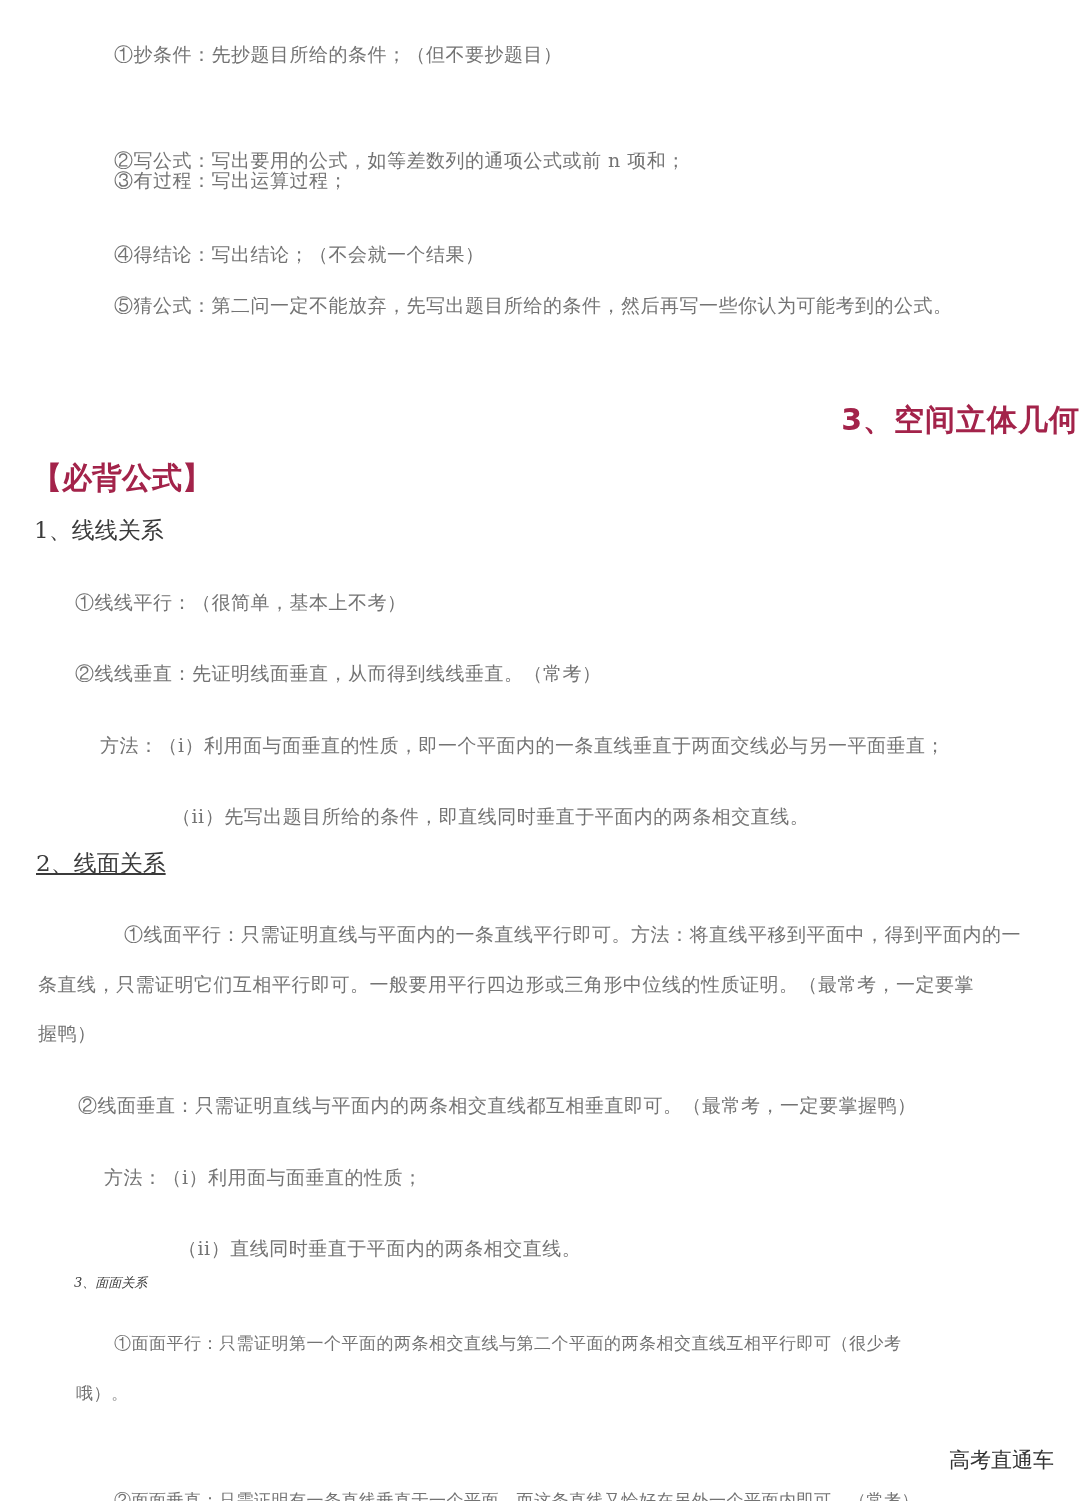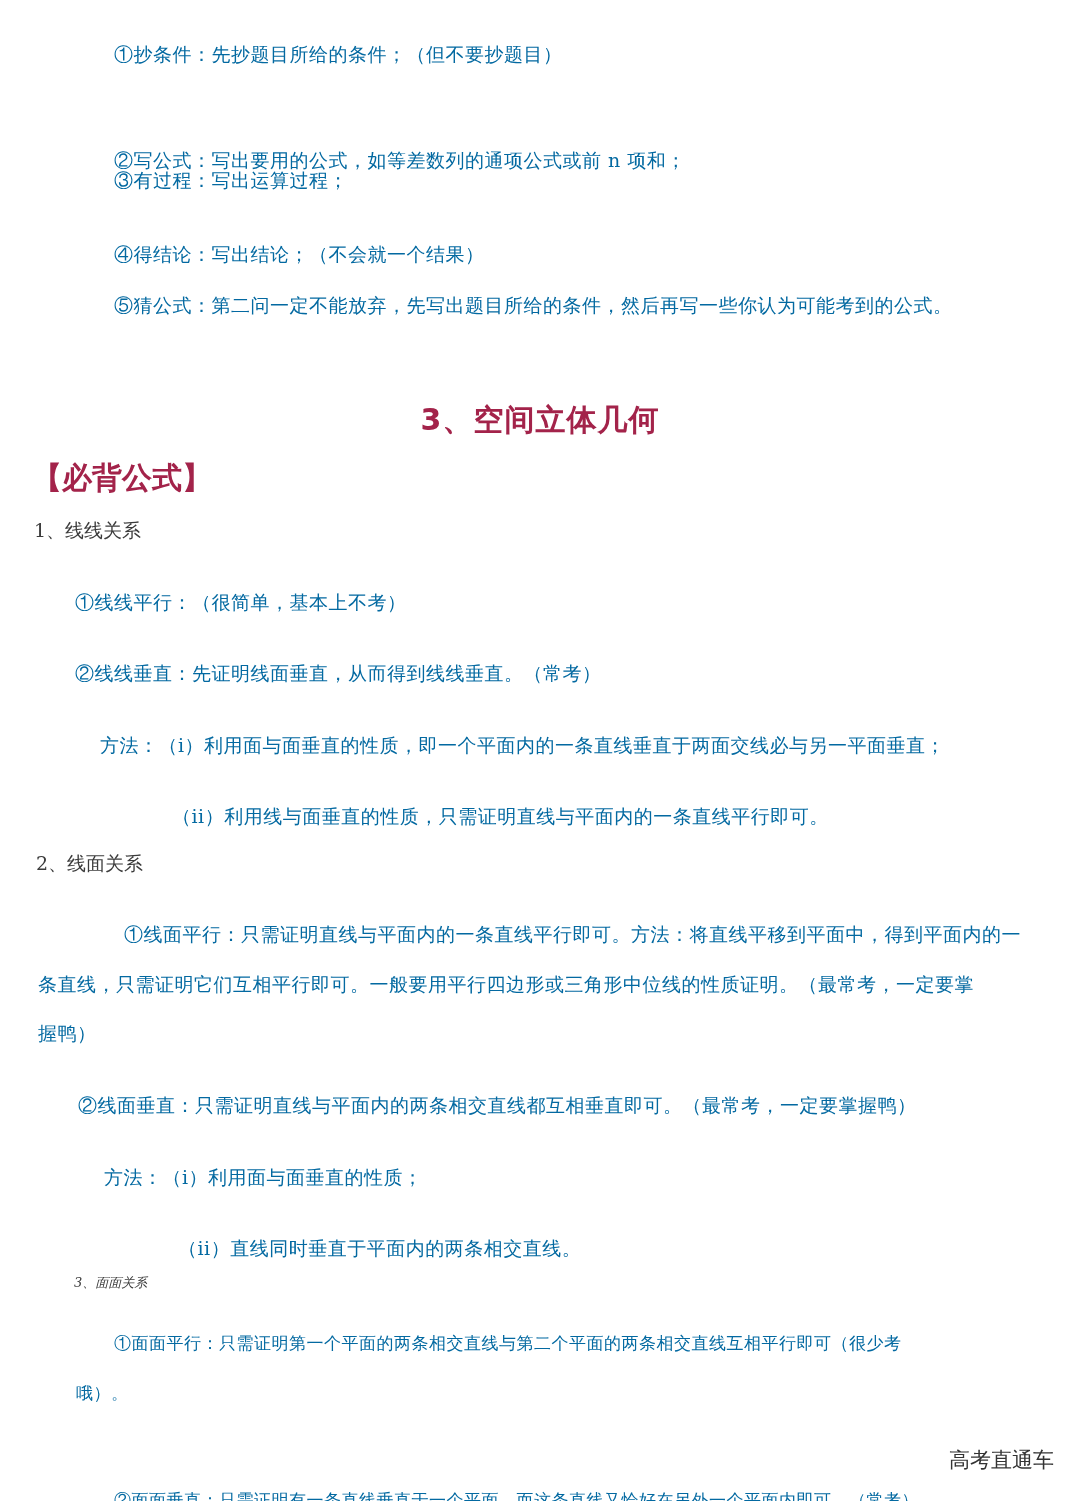--- a/index.html
+++ b/index.html
@@ -11,48 +11,48 @@
       overflow: hidden;
       font-family: "DejaVu Serif", "Liberation Serif", serif;
       color: #3a3a3a;
     }
     .line {
       position: absolute;
       white-space: nowrap;
       font-size: 19px;
       line-height: 24px;
       letter-spacing: 0.5px;
-      color: #0369a1;
+      color: #737373;
     }
     .heading-main {
       position: absolute;
       left: 0; width: 1080px;
       top: 400px;
-      text-align: center;
+      text-align: right;
       font-family: "DejaVu Sans", "Liberation Sans", sans-serif;
       font-weight: bold;
       font-size: 30px;
       line-height: 40px;
       color: #a3234a;
       letter-spacing: 1px;
     }
     .heading-sub {
       position: absolute;
       left: 32px;
       top: 458px;
       font-family: "DejaVu Sans", "Liberation Sans", sans-serif;
       font-weight: bold;
       font-size: 30px;
       line-height: 40px;
       color: #a3234a;
       text-align: center;
     }
     .section-title {
       position: absolute;
-      font-size: 19px;
+      font-size: 23px;
       line-height: 24px;
       color: #3b3b3b;
     }
     .watermark {
       position: absolute;
       right: 26px;
       top: 1448px;
       font-family: "DejaVu Sans", "Liberation Sans", sans-serif;
       font-size: 21px;
       line-height: 24px;
@@ -72,25 +72,25 @@
 </div>
 
 <div class="heading-main">3、空间立体几何</div>
 <div class="heading-sub">【必背公式】</div>
 
 <div>
   <div class="section-title" style="left:34px; top:518px;">1、线线关系</div>
   <div class="line" style="left:75px; top:590px;">①线线平行：（很简单，基本上不考）</div>
   <div class="line" style="left:75px; top:661px;">②线线垂直：先证明线面垂直，从而得到线线垂直。（常考）</div>
   <div class="line" style="left:100px; top:733px;">方法：（i）利用面与面垂直的性质，即一个平面内的一条直线垂直于两面交线必与另一平面垂直；</div>
-  <div class="line" style="left:172px; top:804px;">（ii）利用线与面垂直的性质，只需证明直线与平面内的一条直线平行即可。</div>
+  <div class="line" style="left:172px; top:804px;">（ii）先写出题目所给的条件，即直线同时垂直于平面内的两条相交直线。</div>
 </div>
 
 <div>
-  <div class="section-title" style="left:36px; top:851px;">2、线面关系</div>
+  <div class="section-title" style="left:36px; top:851px;text-decoration:underline;">2、线面关系</div>
   <div class="line" style="left:80px; top:922px;margin-left:44px;">①线面平行：只需证明直线与平面内的一条直线平行即可。方法：将直线平移到平面中，得到平面内的一</div>
   <div class="line" style="left:38px; top:972px;">条直线，只需证明它们互相平行即可。一般要用平行四边形或三角形中位线的性质证明。（最常考，一定要掌</div>
   <div class="line" style="left:38px; top:1021px;">握鸭）</div>
   <div class="line" style="left:78px; top:1093px;">②线面垂直：只需证明直线与平面内的两条相交直线都互相垂直即可。（最常考，一定要掌握鸭）</div>
   <div class="line" style="left:104px; top:1165px;">方法：（i）利用面与面垂直的性质；</div>
   <div class="line" style="left:178px; top:1236px;">（ii）直线同时垂直于平面内的两条相交直线。</div>
 </div>
 
 <div>
   <div class="section-title" style="left:74px; top:1271px; font-size:13px;font-style:italic;">3、面面关系</div>

